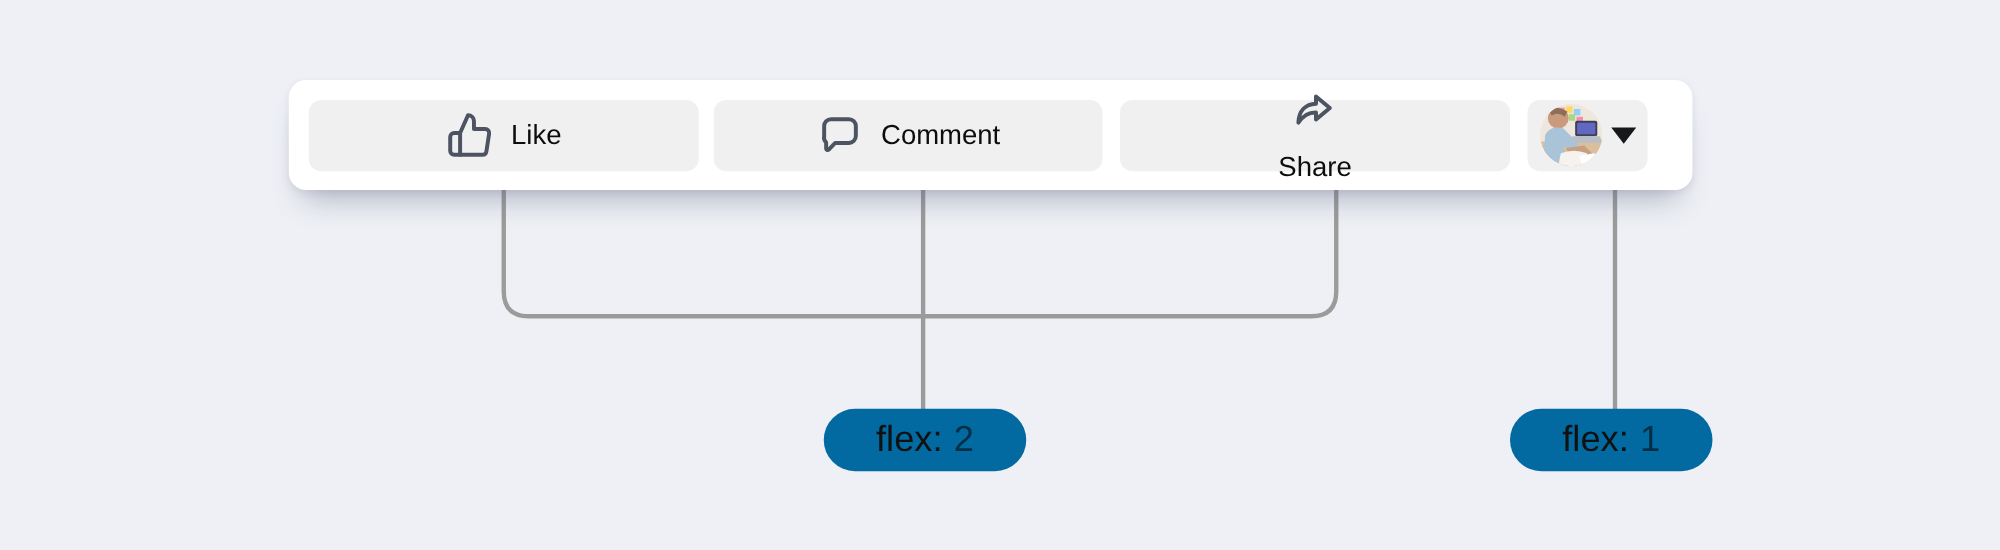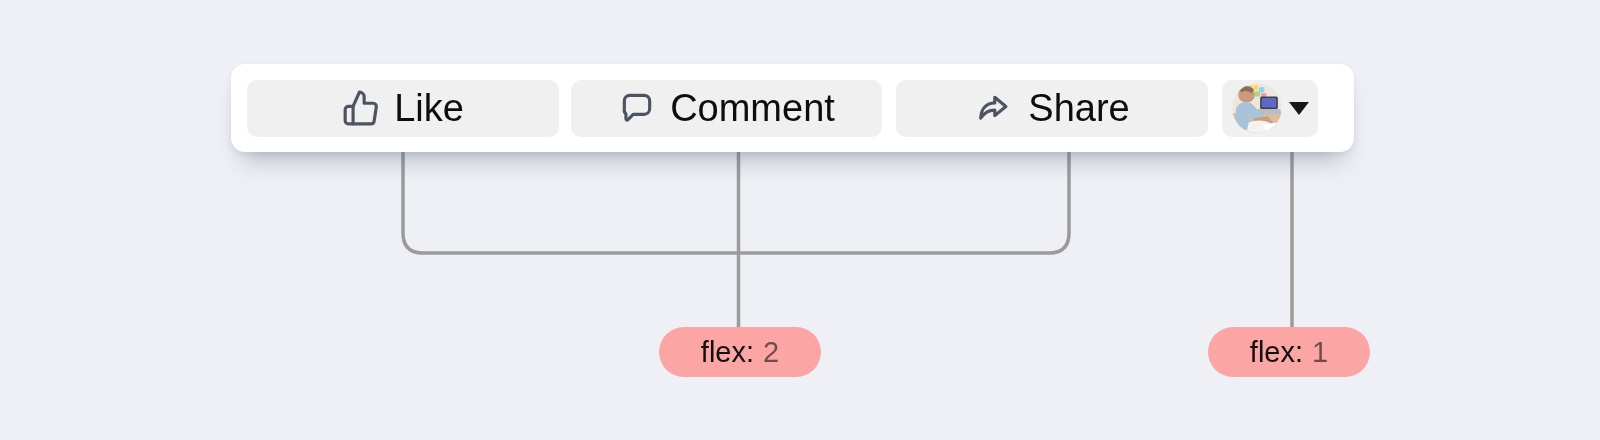--- a/index.html
+++ b/index.html
@@ -31,31 +31,31 @@
   .tb-button {
     height: 57px;
     background: #f0f0f0;
     border: none;
     border-radius: 10px;
     display: flex;
     align-items: center;
     justify-content: center;
     gap: 14px;
     font-family: "Liberation Sans", sans-serif;
-    font-size: 38px;
+    font-size: 22px;
     color: #0d0d0d;
     cursor: pointer;
     padding: 0;
   }
   .tb-button .btn-icon { display: flex; align-items: center; }
   .tb-button svg { display: block; }
 
   .btn-like    { width: 312px; }
   .btn-comment { width: 311px; margin-left: 12px; }
-  .btn-share   { width: 312px; margin-left: 14px; }
+  .btn-share   { width: 312px; margin-left: 14px; flex-direction: column; }
 
   .avatar-button {
     width: 96px; height: 57px;
     margin-left: 14px;
     background: #f0f0f0;
     border: none;
     border-radius: 10px;
     display: flex;
     align-items: center;
     justify-content: center;
@@ -83,21 +83,21 @@
     left: 0; top: 0;
     width: 1600px; height: 440px;
     pointer-events: none;
   }
 
   
   .flex-pill {
     position: absolute;
     top: 327px;
     width: 162px; height: 50px;
-    background: #fca5a5;
+    background: #0369a1;
     border-radius: 25px;
     display: flex;
     align-items: center;
     justify-content: center;
     gap: 9px;
     font-size: 29px;
     font-weight: 500;
     color: #111111;
   }
   .flex-pill .pill-value { color: rgba(0,0,0,0.55); font-weight: 500; }

